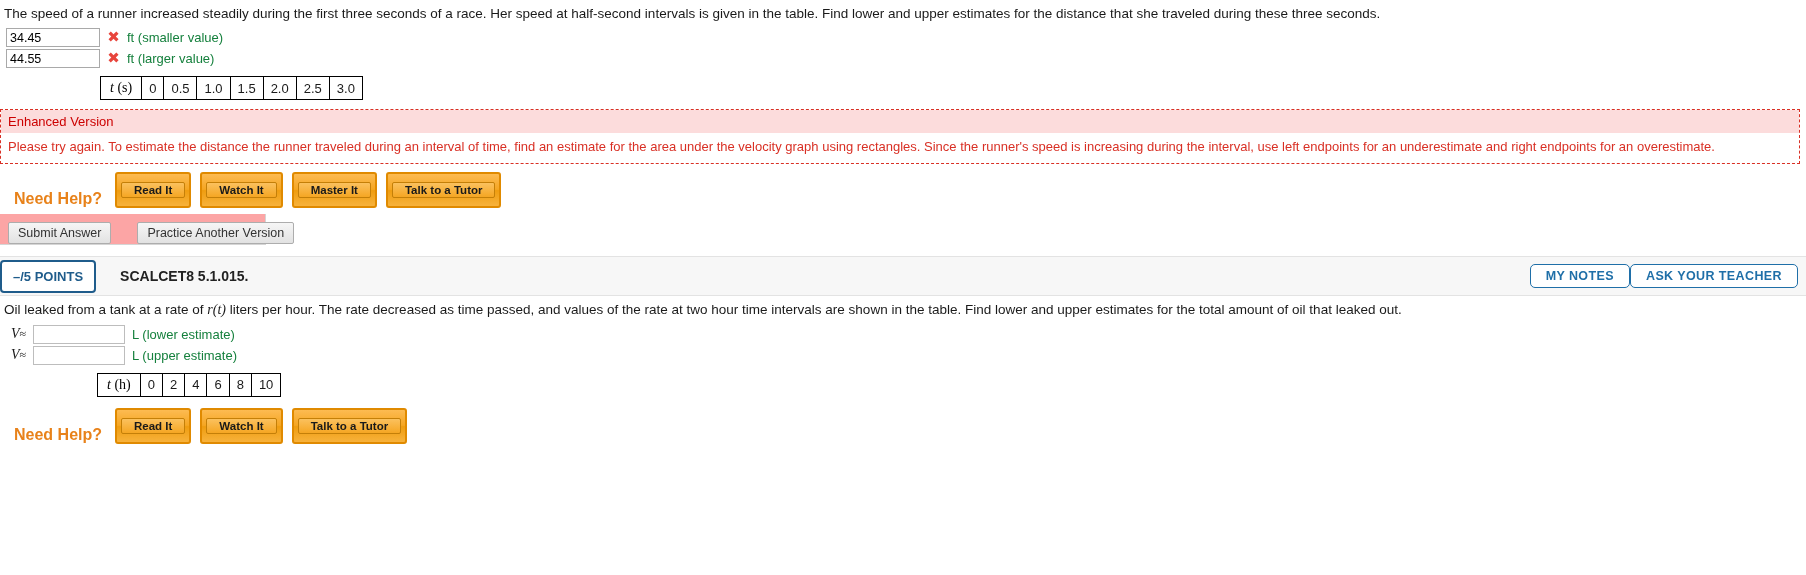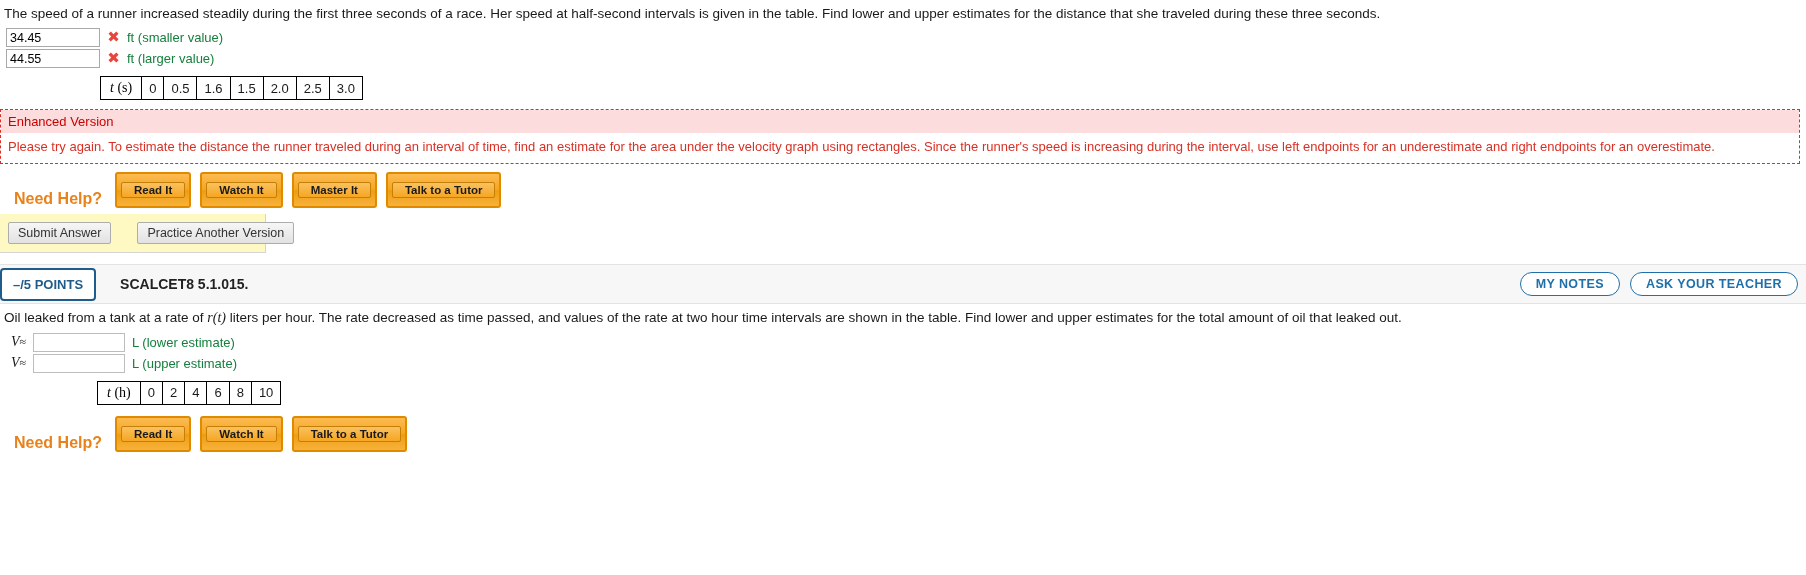--- a/index.html
+++ b/index.html
@@ -136,25 +136,25 @@
     color: #1a1a1a;
     background: linear-gradient(to bottom, #fbc15e 0%, #f5a623 100%);
     white-space: nowrap;
   }
 
   
   .submit-bar {
     display: flex;
     align-items: center;
     gap: 13px;
-    padding: 8px 10px 8px 8px;
+    padding: 8px 10px 0 8px;
     border: 1px solid #d5d5d5;
     border-left: none; border-top: none;
     width: 266px;
-    background: #fef9c3;
+    background: #fca5a5;
   }
   .gray-btn {
     background: linear-gradient(to bottom, #f6f6f6, #e2e2e2);
     border: 1px solid #adadad;
     border-radius: 2px;
     font-size: 12.5px;
     color: #333;
     padding: 3px 9px;
     cursor: pointer;
     white-space: nowrap;
@@ -188,26 +188,25 @@
     font-weight: bold;
     color: #222;
     margin-left: 24px;
     white-space: nowrap;
   }
   .qheader-spacer { flex: 1; }
   .hdr-btn {
     border: 1px solid #1f6fa8;
     color: #1f6fa8;
     background: #fff;
-    border-radius: 12px;
+    border-radius: 5px;
     font-size: 12.5px;
     font-weight: bold;
     letter-spacing: 0.4px;
     padding: 4px 15px;
-    margin-left: 10px;
     cursor: pointer;
     white-space: nowrap;
   }
 </style>
 </head>
 <body>
 
 <div class="q-block">
 
   <div class="prompt">The speed of a runner increased steadily during the first three seconds of a race. Her speed at half-second intervals is given in the table. Find lower and upper estimates for the distance that she traveled during these three seconds.</div>
@@ -224,21 +223,21 @@
     <span class="ans-unit">ft (larger value)</span>
   </div>
 
   <div class="data-table-wrap">
     <table class="dtable">
       <tbody>
           <tr>
         <td class="hd"><i>t</i><span> (s)</span></td>
         <td>0</td>
         <td>0.5</td>
-        <td>1.6</td>
+        <td>1.0</td>
         <td>1.5</td>
         <td>2.0</td>
         <td>2.5</td>
         <td>3.0</td>
       </tr>
     </tbody>
       </table>
   </div>
 
   <div class="feedback">

